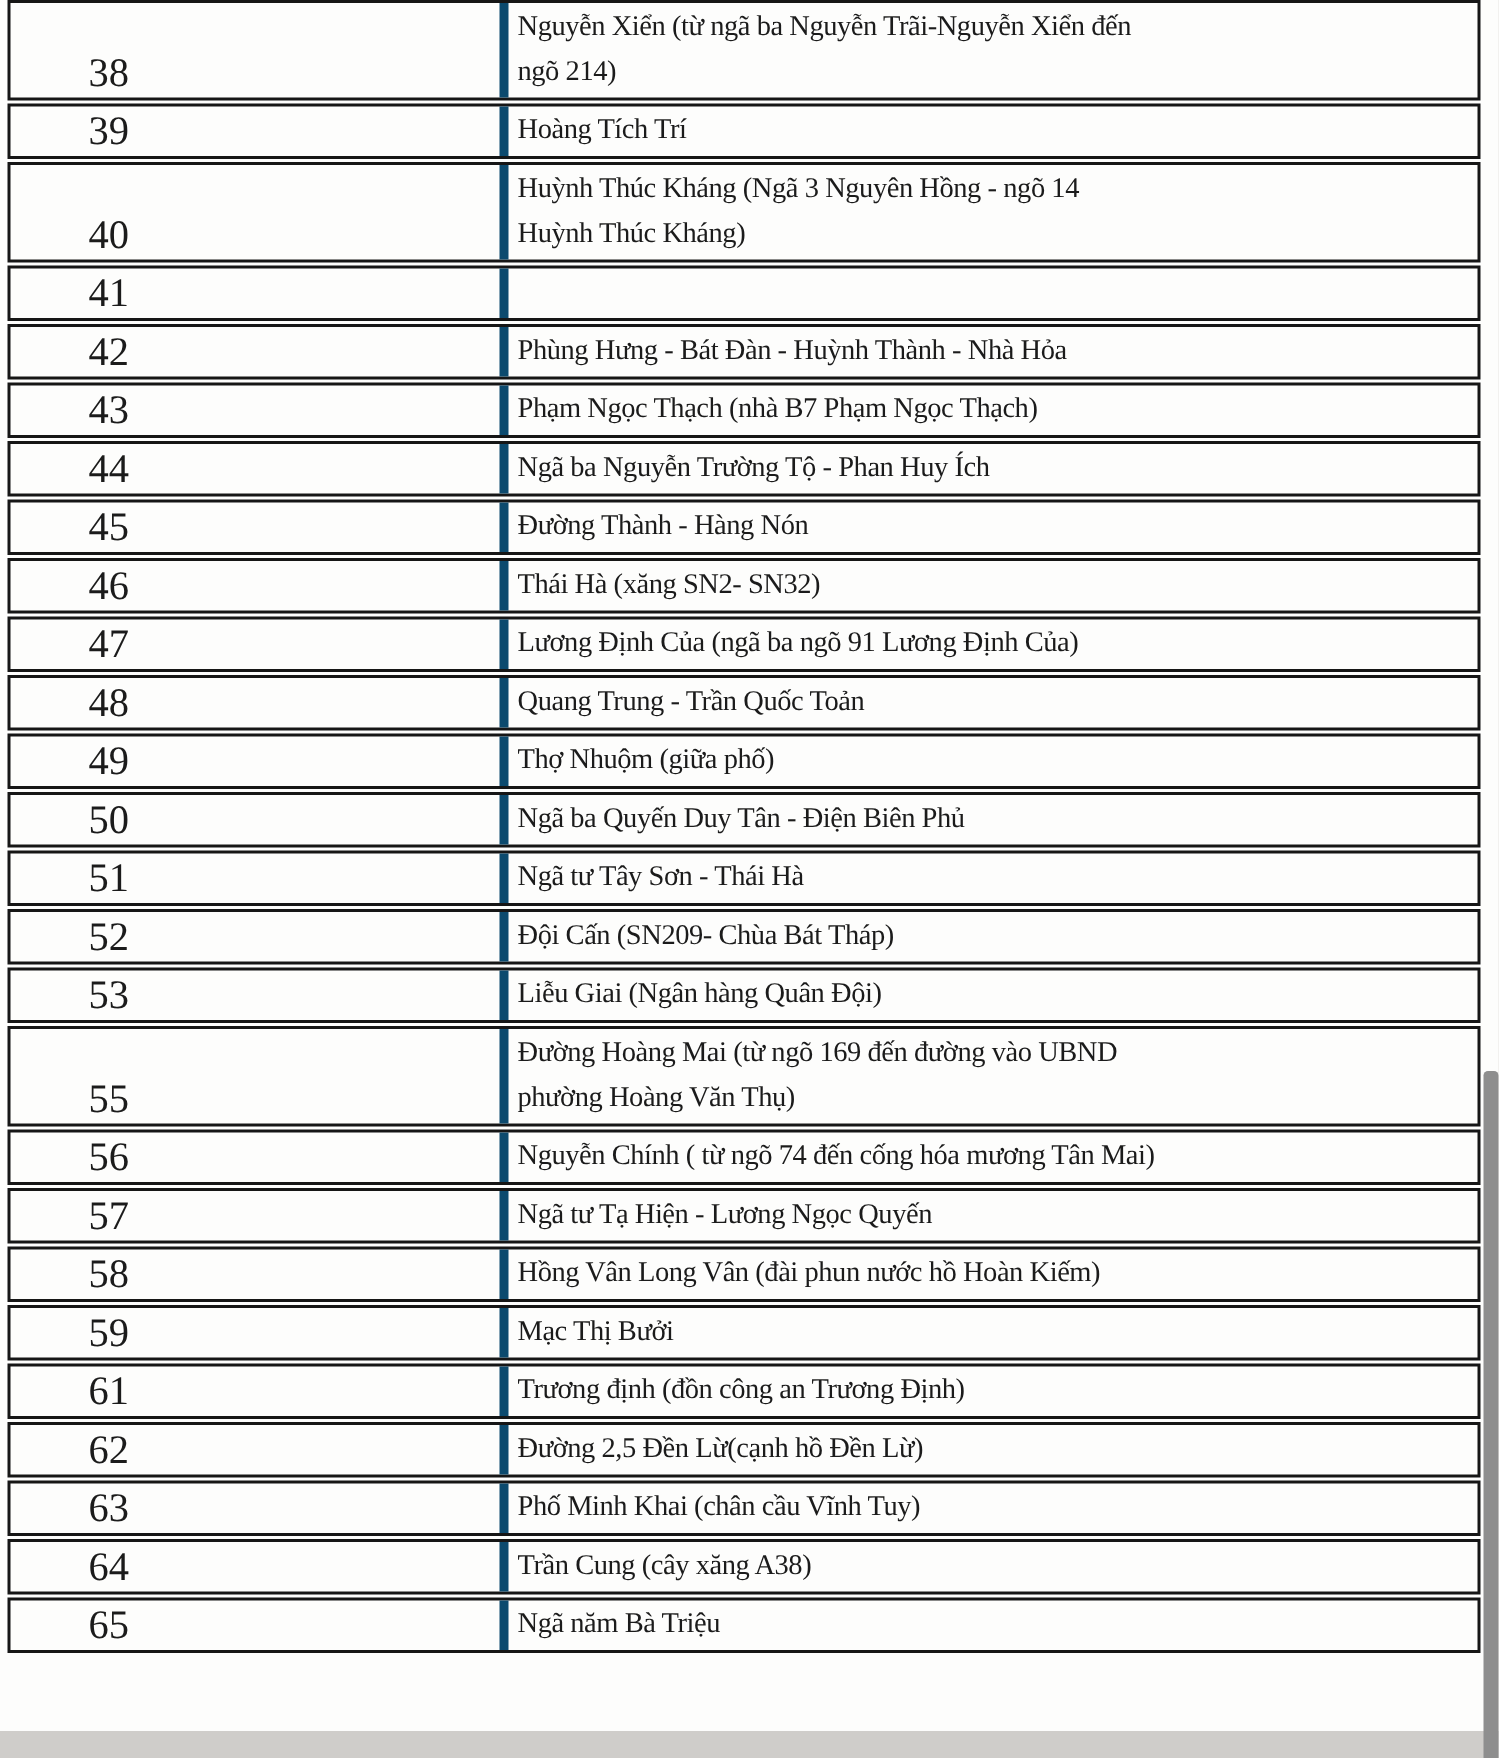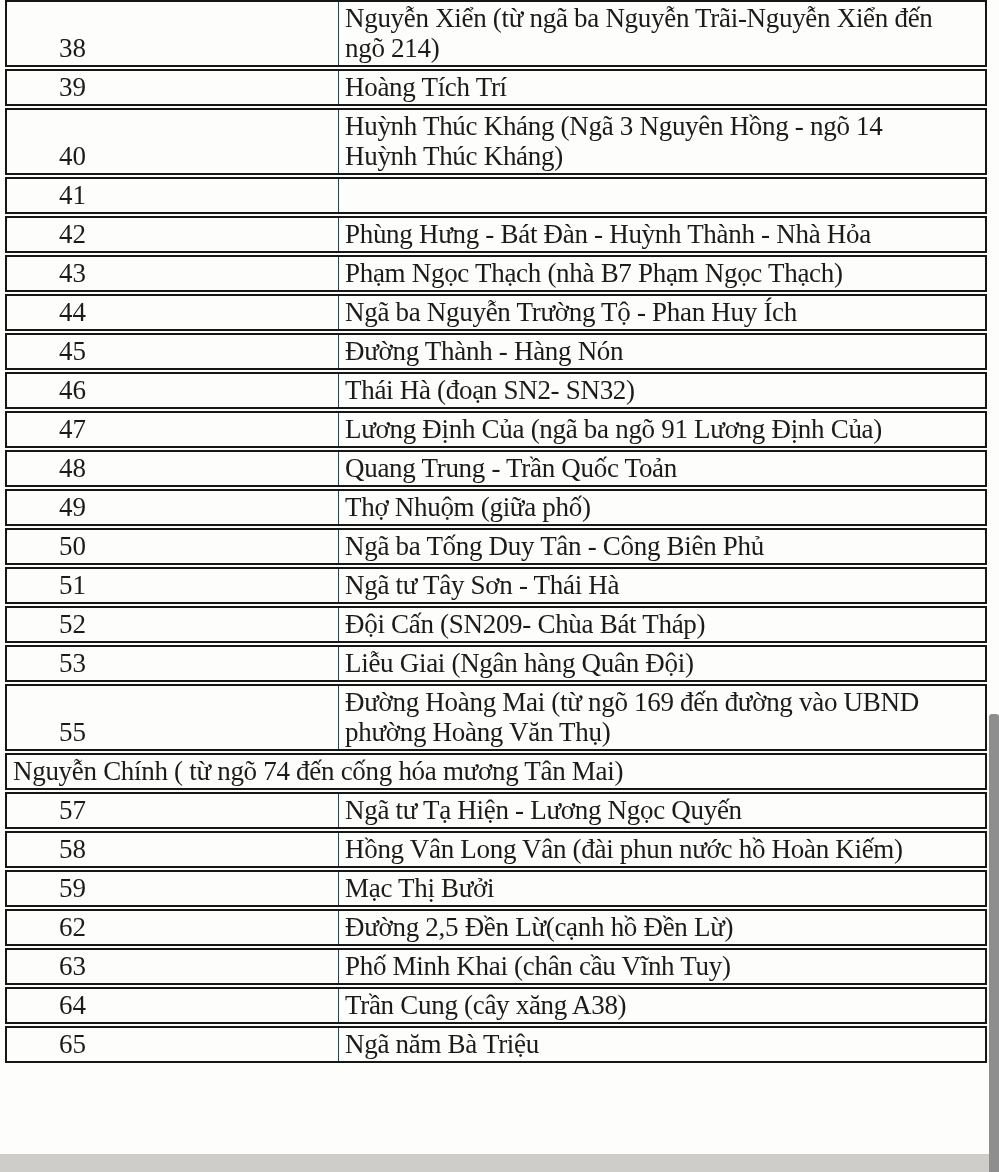--- a/index.html
+++ b/index.html
@@ -33,33 +33,33 @@
     align-items: stretch;
     border: 2px solid #161616;
     margin-bottom: 2px;
     background: #fdfdfc;
     box-sizing: border-box;
     width: 982px;
   }
   .cell-no {
     flex: 0 0 332px;
     box-sizing: border-box;
-    border-right: 1px solid #0c4a6e;
+    border-right: 6px solid #0c4a6e;
     display: flex;
     align-items: flex-end;
     padding: 1px 0 2px 52px;
     font-size: 27px;
     line-height: 30px;
     color: #1b1b1b;
   }
   .cell-name {
     flex: 1 1 auto;
     box-sizing: border-box;
     padding: 1px 2px 2px 6px;
-    font-size: 27px;
+    font-size: 19px;
     line-height: 30px;
     letter-spacing: -0.3px;
     color: #1b1b1b;
     white-space: pre-wrap;
     overflow: hidden;
   }
   .bottom-strip {
     position: absolute;
     left: 0;
     top: 1154px;
@@ -110,69 +110,74 @@
       <div class="row">
         <div class="cell-no">44</div>
         <div class="cell-name">Ngã ba Nguyễn Trường Tộ - Phan Huy Ích</div>
       </div>
       <div class="row">
         <div class="cell-no">45</div>
         <div class="cell-name">Đường Thành - Hàng Nón</div>
       </div>
       <div class="row">
         <div class="cell-no">46</div>
-        <div class="cell-name">Thái Hà (đoạn SN2- SN32)</div>
+        <div class="cell-name">Thái Hà (xăng SN2- SN32)</div>
       </div>
       <div class="row">
         <div class="cell-no">47</div>
         <div class="cell-name">Lương Định Của (ngã ba ngõ 91 Lương Định Của)</div>
       </div>
       <div class="row">
         <div class="cell-no">48</div>
         <div class="cell-name">Quang Trung - Trần Quốc Toản</div>
       </div>
       <div class="row">
         <div class="cell-no">49</div>
         <div class="cell-name">Thợ Nhuộm (giữa phố)</div>
       </div>
       <div class="row">
         <div class="cell-no">50</div>
-        <div class="cell-name">Ngã ba Tống Duy Tân - Công Biên Phủ</div>
+        <div class="cell-name">Ngã ba Quyến Duy Tân - Điện Biên Phủ</div>
       </div>
       <div class="row">
         <div class="cell-no">51</div>
         <div class="cell-name">Ngã tư Tây Sơn - Thái Hà</div>
       </div>
       <div class="row">
         <div class="cell-no">52</div>
         <div class="cell-name">Đội Cấn (SN209- Chùa Bát Tháp)</div>
       </div>
       <div class="row">
         <div class="cell-no">53</div>
         <div class="cell-name">Liễu Giai (Ngân hàng Quân Đội)</div>
       </div>
       <div class="row">
         <div class="cell-no">55</div>
         <div class="cell-name">Đường Hoàng Mai (từ ngõ 169 đến đường vào UBND
 phường Hoàng Văn Thụ)</div>
       </div>
       <div class="row">
+        <div class="cell-no">56</div>
         <div class="cell-name">Nguyễn Chính ( từ ngõ 74 đến cống hóa mương Tân Mai)</div>
       </div>
       <div class="row">
         <div class="cell-no">57</div>
         <div class="cell-name">Ngã tư Tạ Hiện - Lương Ngọc Quyến</div>
       </div>
       <div class="row">
         <div class="cell-no">58</div>
         <div class="cell-name">Hồng Vân Long Vân (đài phun nước hồ Hoàn Kiếm)</div>
       </div>
       <div class="row">
         <div class="cell-no">59</div>
         <div class="cell-name">Mạc Thị Bưởi</div>
+      </div>
+      <div class="row">
+        <div class="cell-no">61</div>
+        <div class="cell-name">Trương định (đồn công an Trương Định)</div>
       </div>
       <div class="row">
         <div class="cell-no">62</div>
         <div class="cell-name">Đường 2,5 Đền Lừ(cạnh hồ Đền Lừ)</div>
       </div>
       <div class="row">
         <div class="cell-no">63</div>
         <div class="cell-name">Phố Minh Khai (chân cầu Vĩnh Tuy)</div>
       </div>
       <div class="row">

